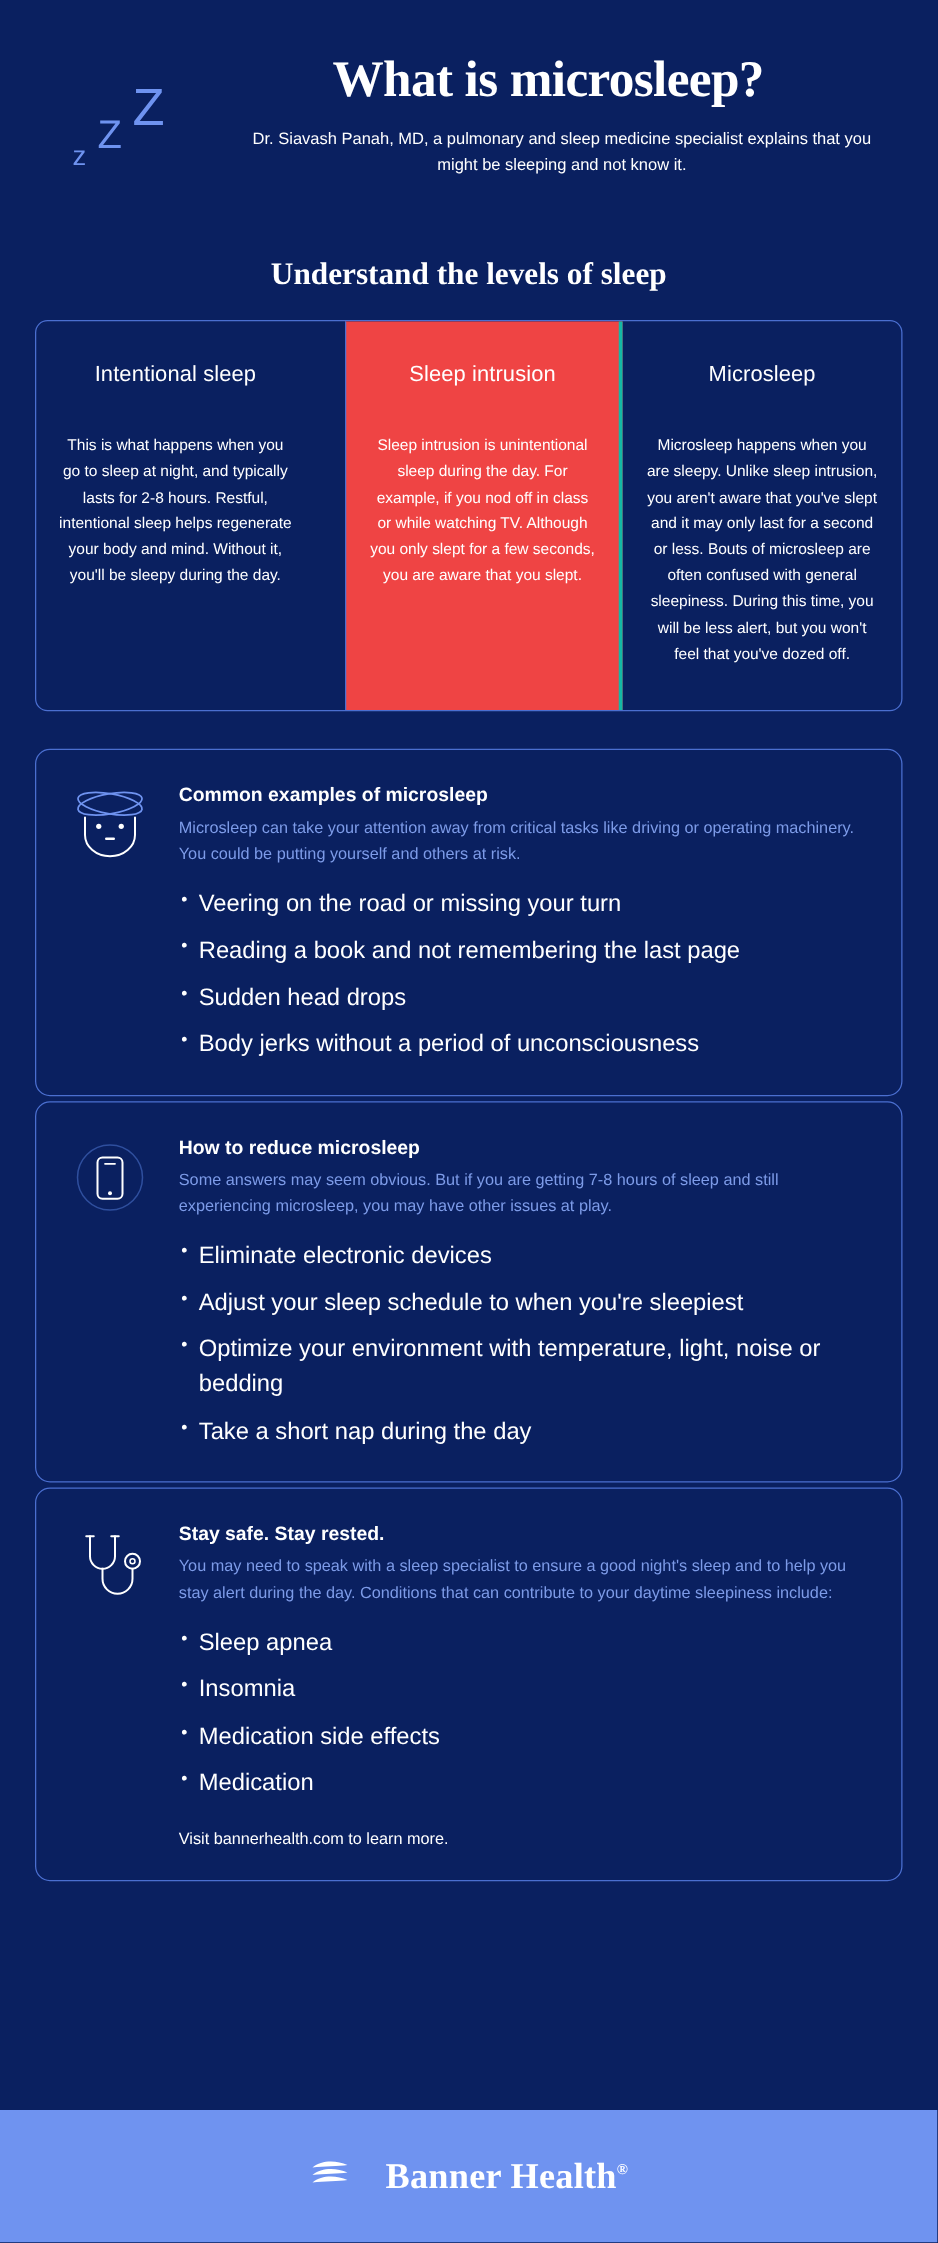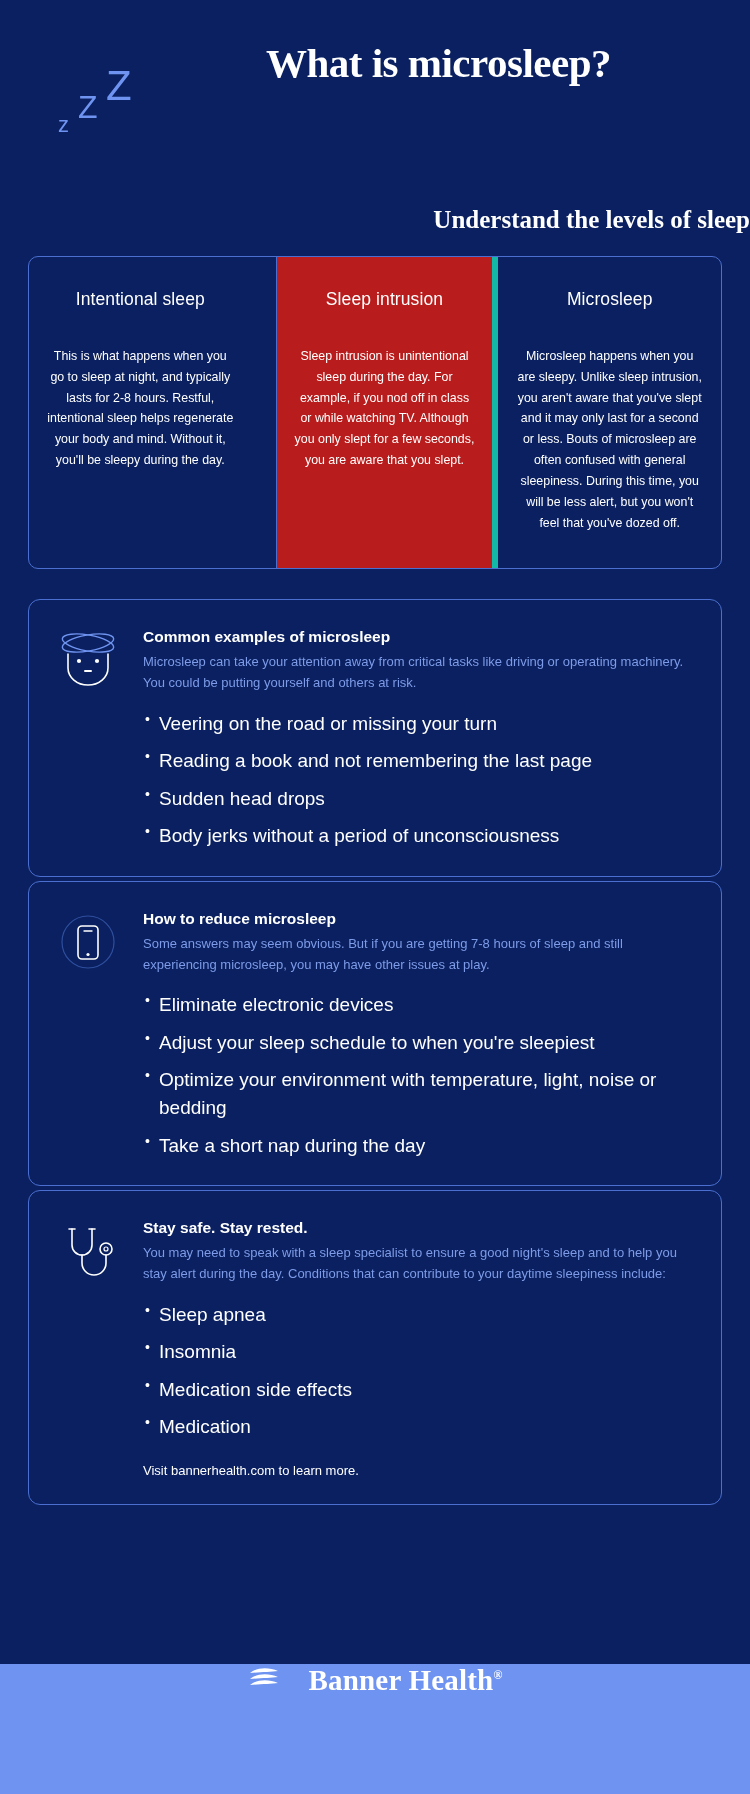--- a/index.html
+++ b/index.html
@@ -62,21 +62,21 @@
     color: #ffffff;
     text-align: center;
     padding: 0 6px;
   }
 
   
   .section-heading {
     font-family: "Liberation Serif", serif;
     font-weight: bold;
     font-size: 25px;
-    text-align: right;
+    text-align: center;
     color: #ffffff;
     margin-top: 16px;
     margin-bottom: 22px;
   }
 
   
   .levels {
     margin: 0 28px;
     display: flex;
     border: 1px solid #4b6fd0;
@@ -85,23 +85,23 @@
     height: 313px;
   }
 
   .level-col {
     flex: 1 1 33.333%;
     padding: 32px 18px 20px;
     text-align: center;
   }
 
   .level-col.mid {
-    background: #b91c1c;
+    background: #ef4444;
     border-left: 1px solid #4b6fd0;
-    border-right: 6px solid #14b8a6;
+    border-right: 3px solid #14b8a6;
     margin-left: 24px;
   }
 
   .level-title {
     font-size: 17.5px;
     font-weight: 400;
     letter-spacing: 0.1px;
     color: #ffffff;
     margin-bottom: 36px;
   }
@@ -177,23 +177,24 @@
 
   .card-foot {
     margin-top: 22px;
     font-size: 13px;
     color: #ffffff;
   }
 
   
   .footer {
     margin-top: auto;
-    height: 130px;
+    height: 106px;
     background: #6f93f0;
     display: flex;
+    align-items: center;
     justify-content: center;
     gap: 27px;
   }
 
   .footer-logo-text {
     font-family: "Liberation Serif", serif;
     font-size: 29px;
     font-weight: bold;
     color: #ffffff;
     letter-spacing: 0.2px;
@@ -212,20 +213,21 @@
   <div class="header">
     <div class="zzz">
       <svg width="120" height="80" viewBox="0 0 120 80">
         <text x="58" y="42" font-family="Liberation Sans, sans-serif" font-size="42" font-weight="500" fill="#6f93f0">Z</text>
         <text x="30" y="60" font-family="Liberation Sans, sans-serif" font-size="32" font-weight="500" fill="#6f93f0">Z</text>
         <text x="10" y="74" font-family="Liberation Sans, sans-serif" font-size="22" font-weight="500" fill="#6f93f0">z</text>
       </svg>
     </div>
     <div class="header-text">
       <div class="title">What is microsleep?</div>
+      <div class="subtitle">Dr. Siavash Panah, MD, a pulmonary and sleep medicine specialist explains that you might be sleeping and not know it.</div>
     </div>
   </div>
 
   <div class="section-heading">Understand the levels of sleep</div>
 
   <div class="levels">
     <div class="level-col">
       <div class="level-title">Intentional sleep</div>
       <div class="level-body">This is what happens when you go to sleep at night, and typically lasts for 2-8 hours. Restful, intentional sleep helps regenerate your body and mind. Without it, you'll be sleepy during the day.</div>
     </div>

